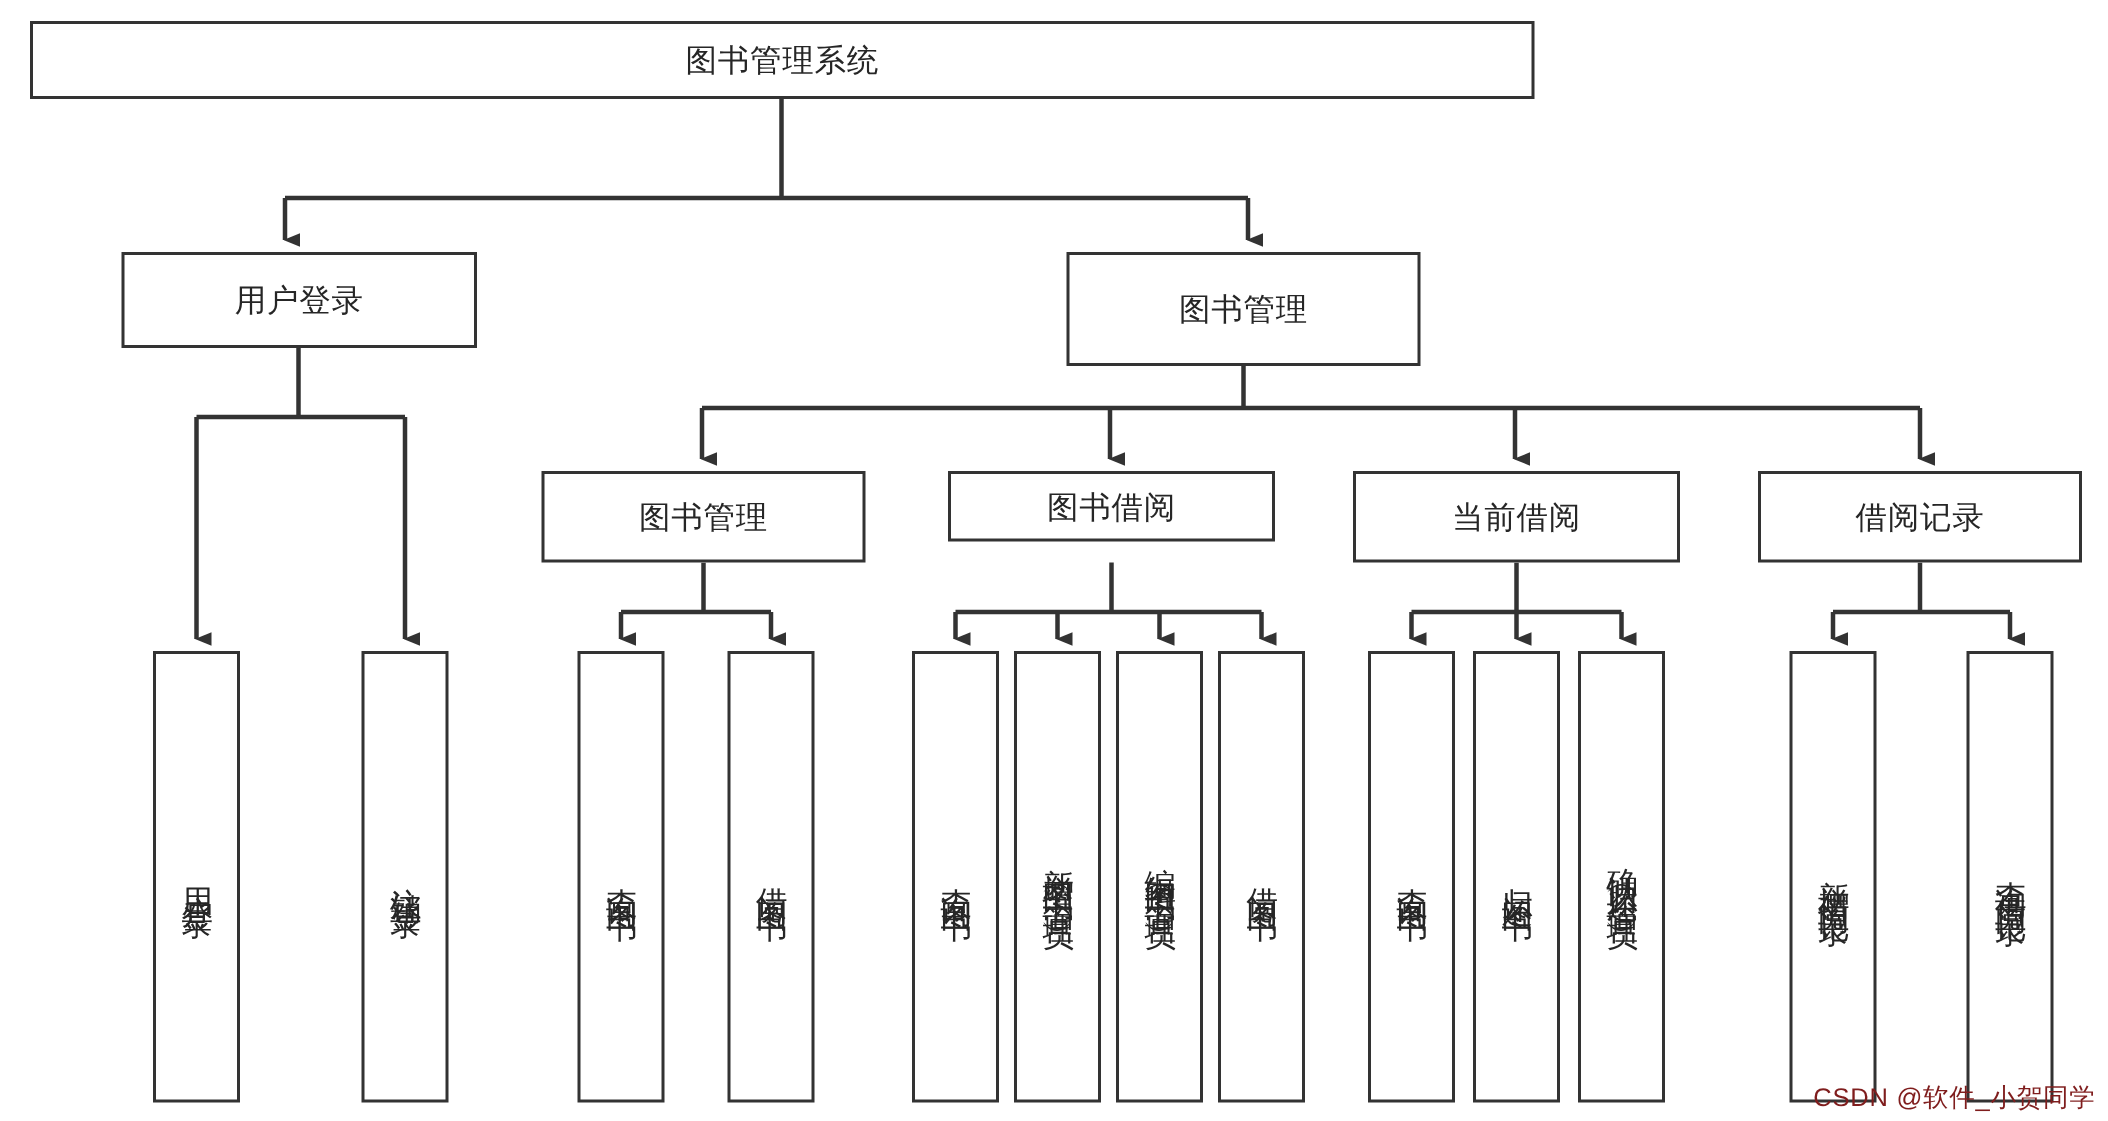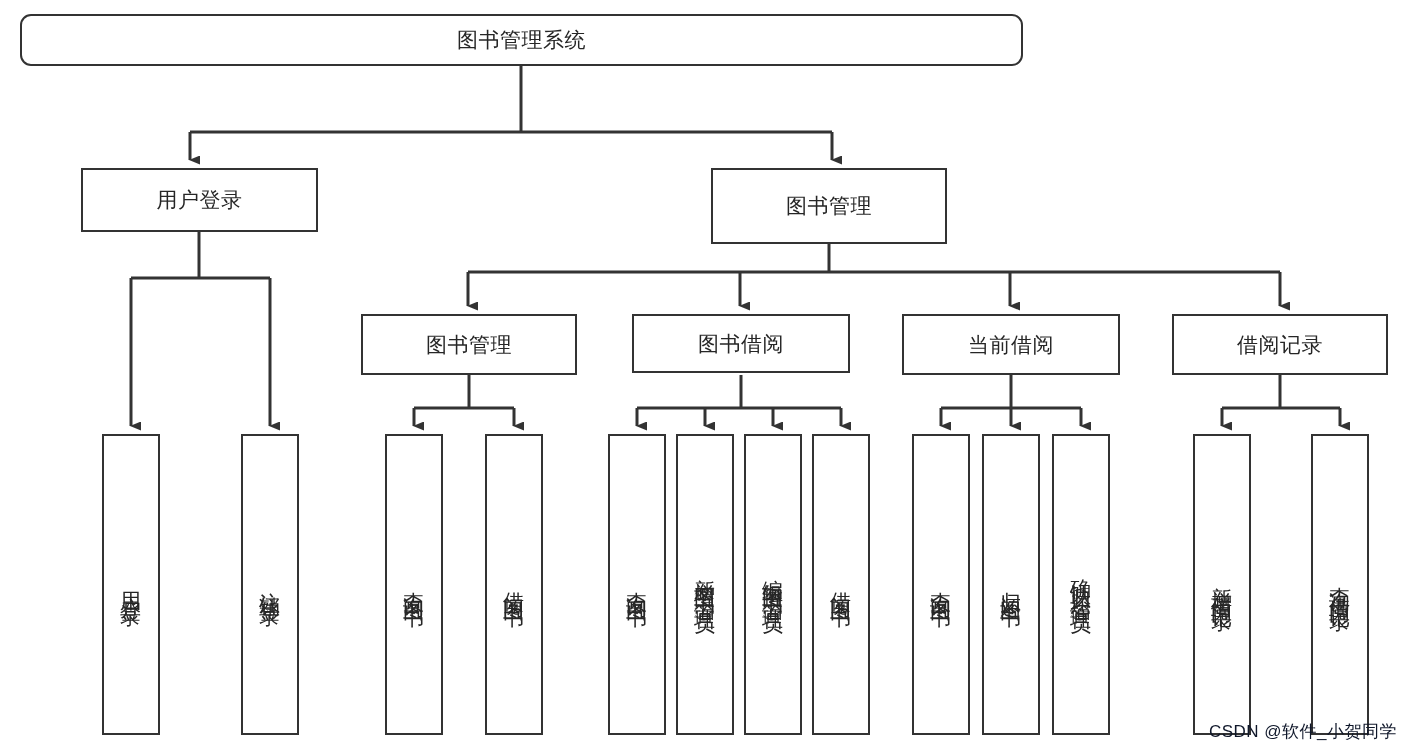--- a/index.html
+++ b/index.html
@@ -53,21 +53,21 @@
   }
   .node .hlabel {
     white-space: nowrap;
     display: block;
   }
   .watermark {
     position: absolute;
     right: 8px;
     bottom: 4px;
     font-size: 17px;
-    color: #0f172a;
+    color: #7f1d1d;
     white-space: nowrap;
     letter-spacing: 0.5px;
   }
 </style>
 </head>
 <body>
 
 <div id="canvas">
 
   <svg id="edges" viewBox="0 0 1405 747" width="1405" height="747" xmlns="http://www.w3.org/2000/svg">
@@ -114,35 +114,35 @@
       <path d="M1011,408 L1011,426" marker-end="url(#arrow)"></path>
       <path d="M1081,408 L1081,426" marker-end="url(#arrow)"></path>
 
       <path d="M1280,375 L1280,408"></path>
       <path d="M1222,408 L1340,408"></path>
       <path d="M1222,408 L1222,426" marker-end="url(#arrow)"></path>
       <path d="M1340,408 L1340,426" marker-end="url(#arrow)"></path>
     </g>
   </svg>
 
-  <div class="node h-node" style="left:20px; top:14px; width:1003px; height:52px;border-radius:11px;">
+  <div class="node h-node" style="left:20px; top:14px; width:1003px; height:52px;">
     <span class="hlabel">图书管理系统</span>
   </div>
 
   <div class="node h-node" style="left:81px; top:168px; width:237px; height:64px;">
     <span class="hlabel">用户登录</span>
   </div>
   <div class="node h-node" style="left:711px; top:168px; width:236px; height:76px;">
     <span class="hlabel">图书管理</span>
   </div>
 
   <div class="node h-node" style="left:361px; top:314px; width:216px; height:61px;">
     <span class="hlabel">图书管理</span>
   </div>
-  <div class="node h-node" style="left:632px; top:314px; width:218px; height:59px;">
+  <div class="node h-node" style="left:632px; top:314px; width:218px; height:47px;">
     <span class="hlabel">图书借阅</span>
   </div>
   <div class="node h-node" style="left:1172px; top:314px; width:216px; height:61px;">
     <span class="hlabel">借阅记录</span>
   </div>
   <div class="node h-node" style="left:902px; top:314px; width:218px; height:61px;">
     <span class="hlabel">当前借阅</span>
   </div>
 
   <div class="node v-node" style="left:102px; top:434px; width:58px; height:301px;">

